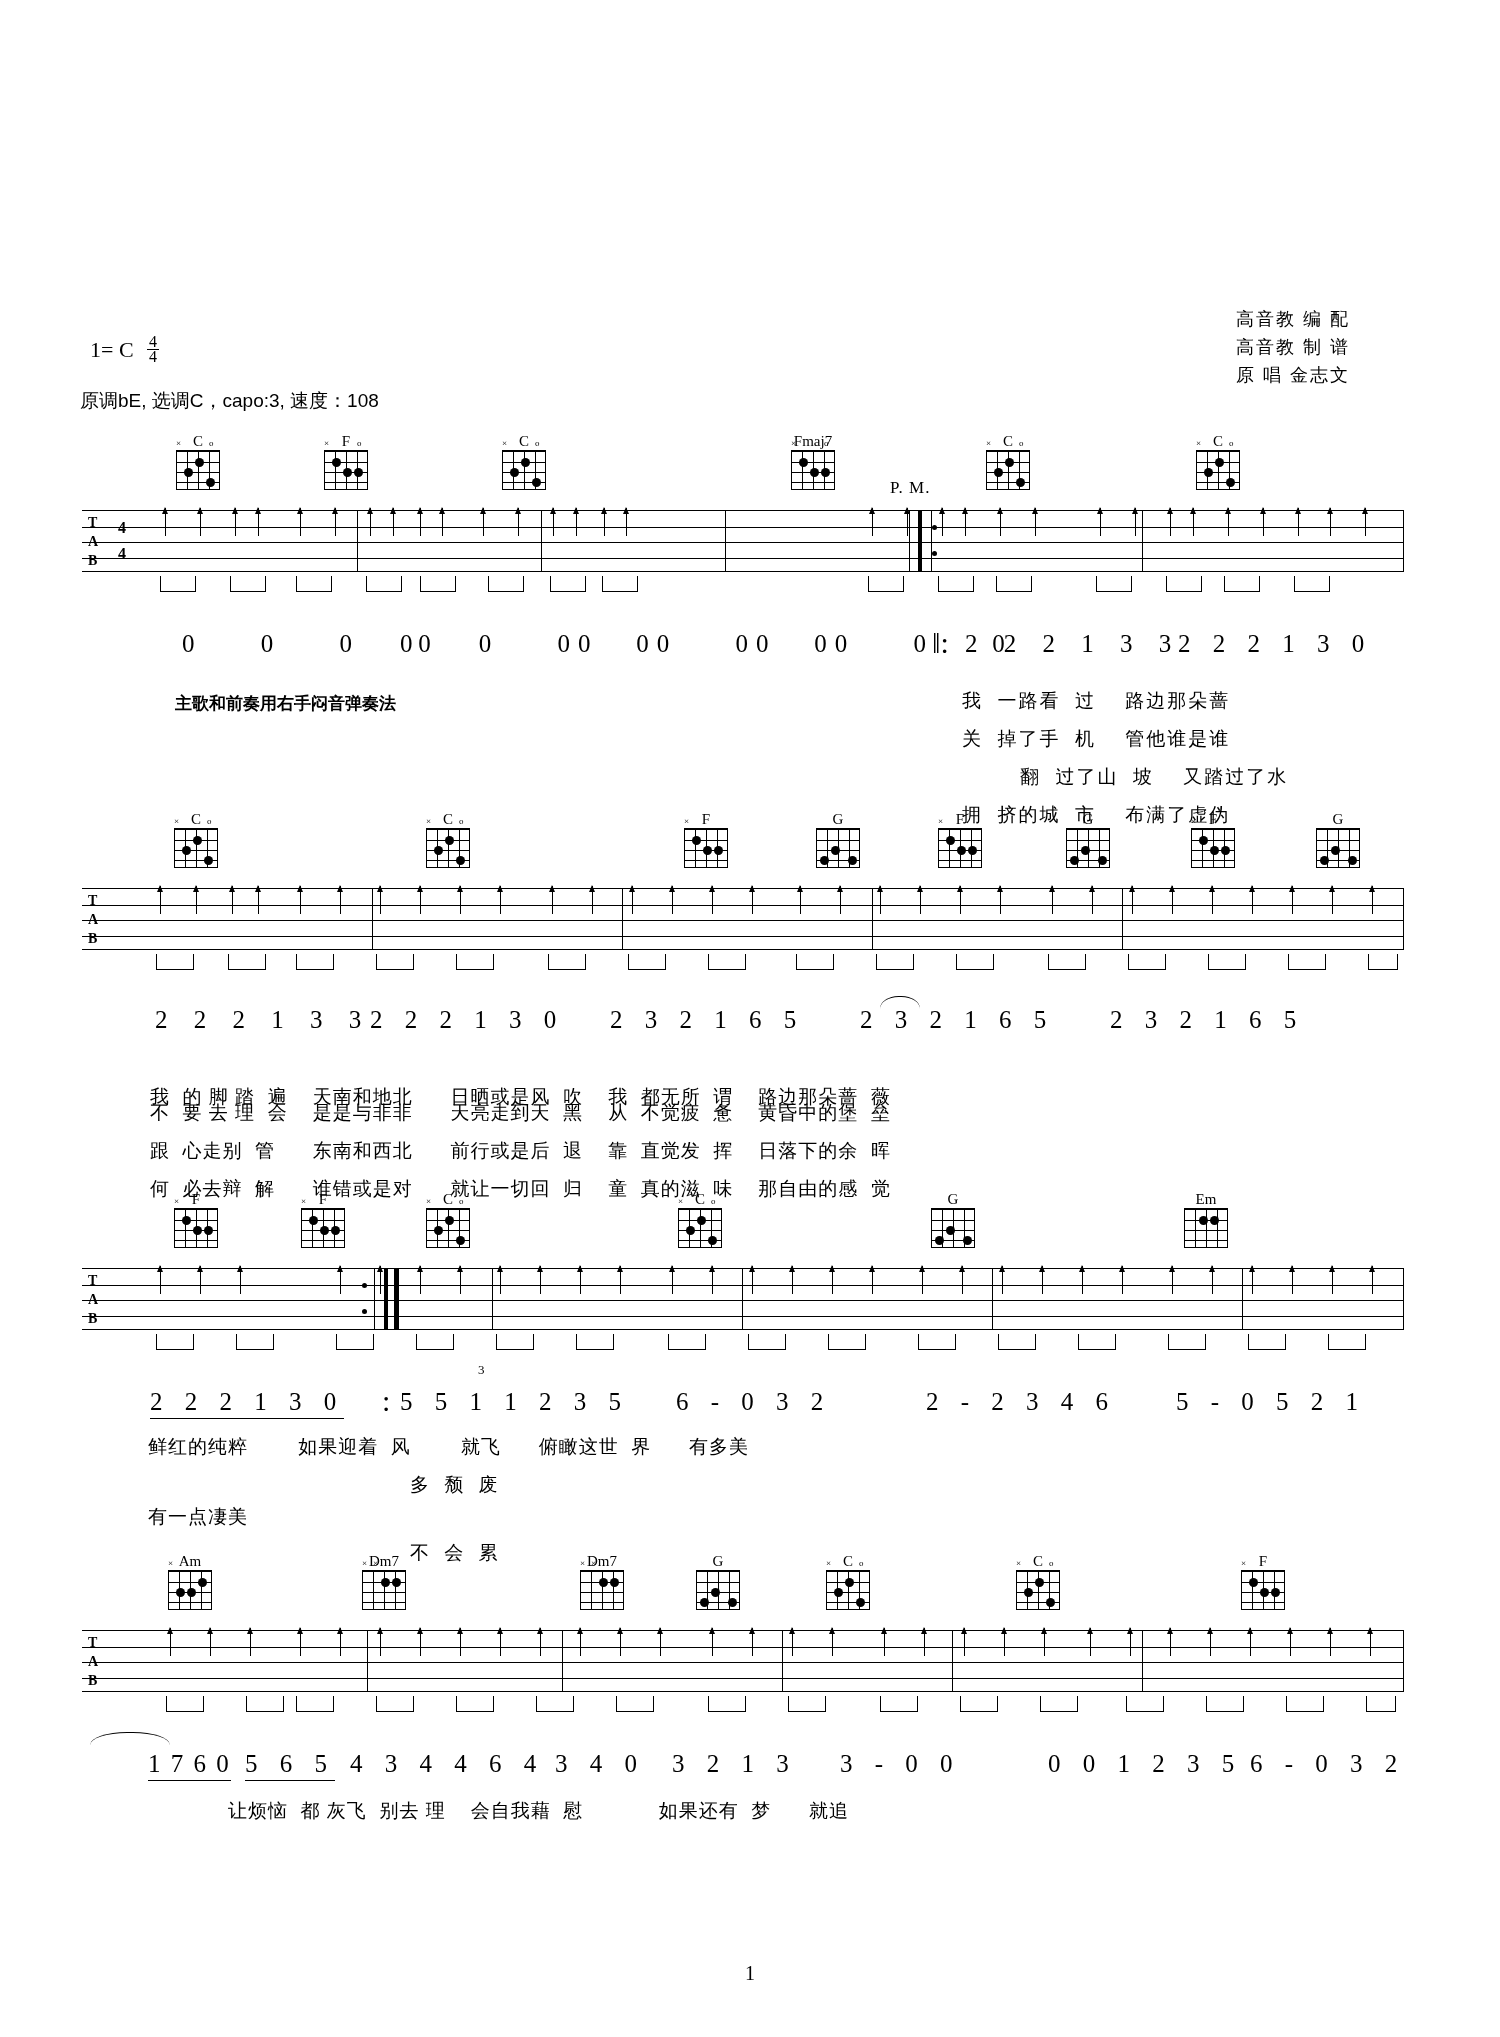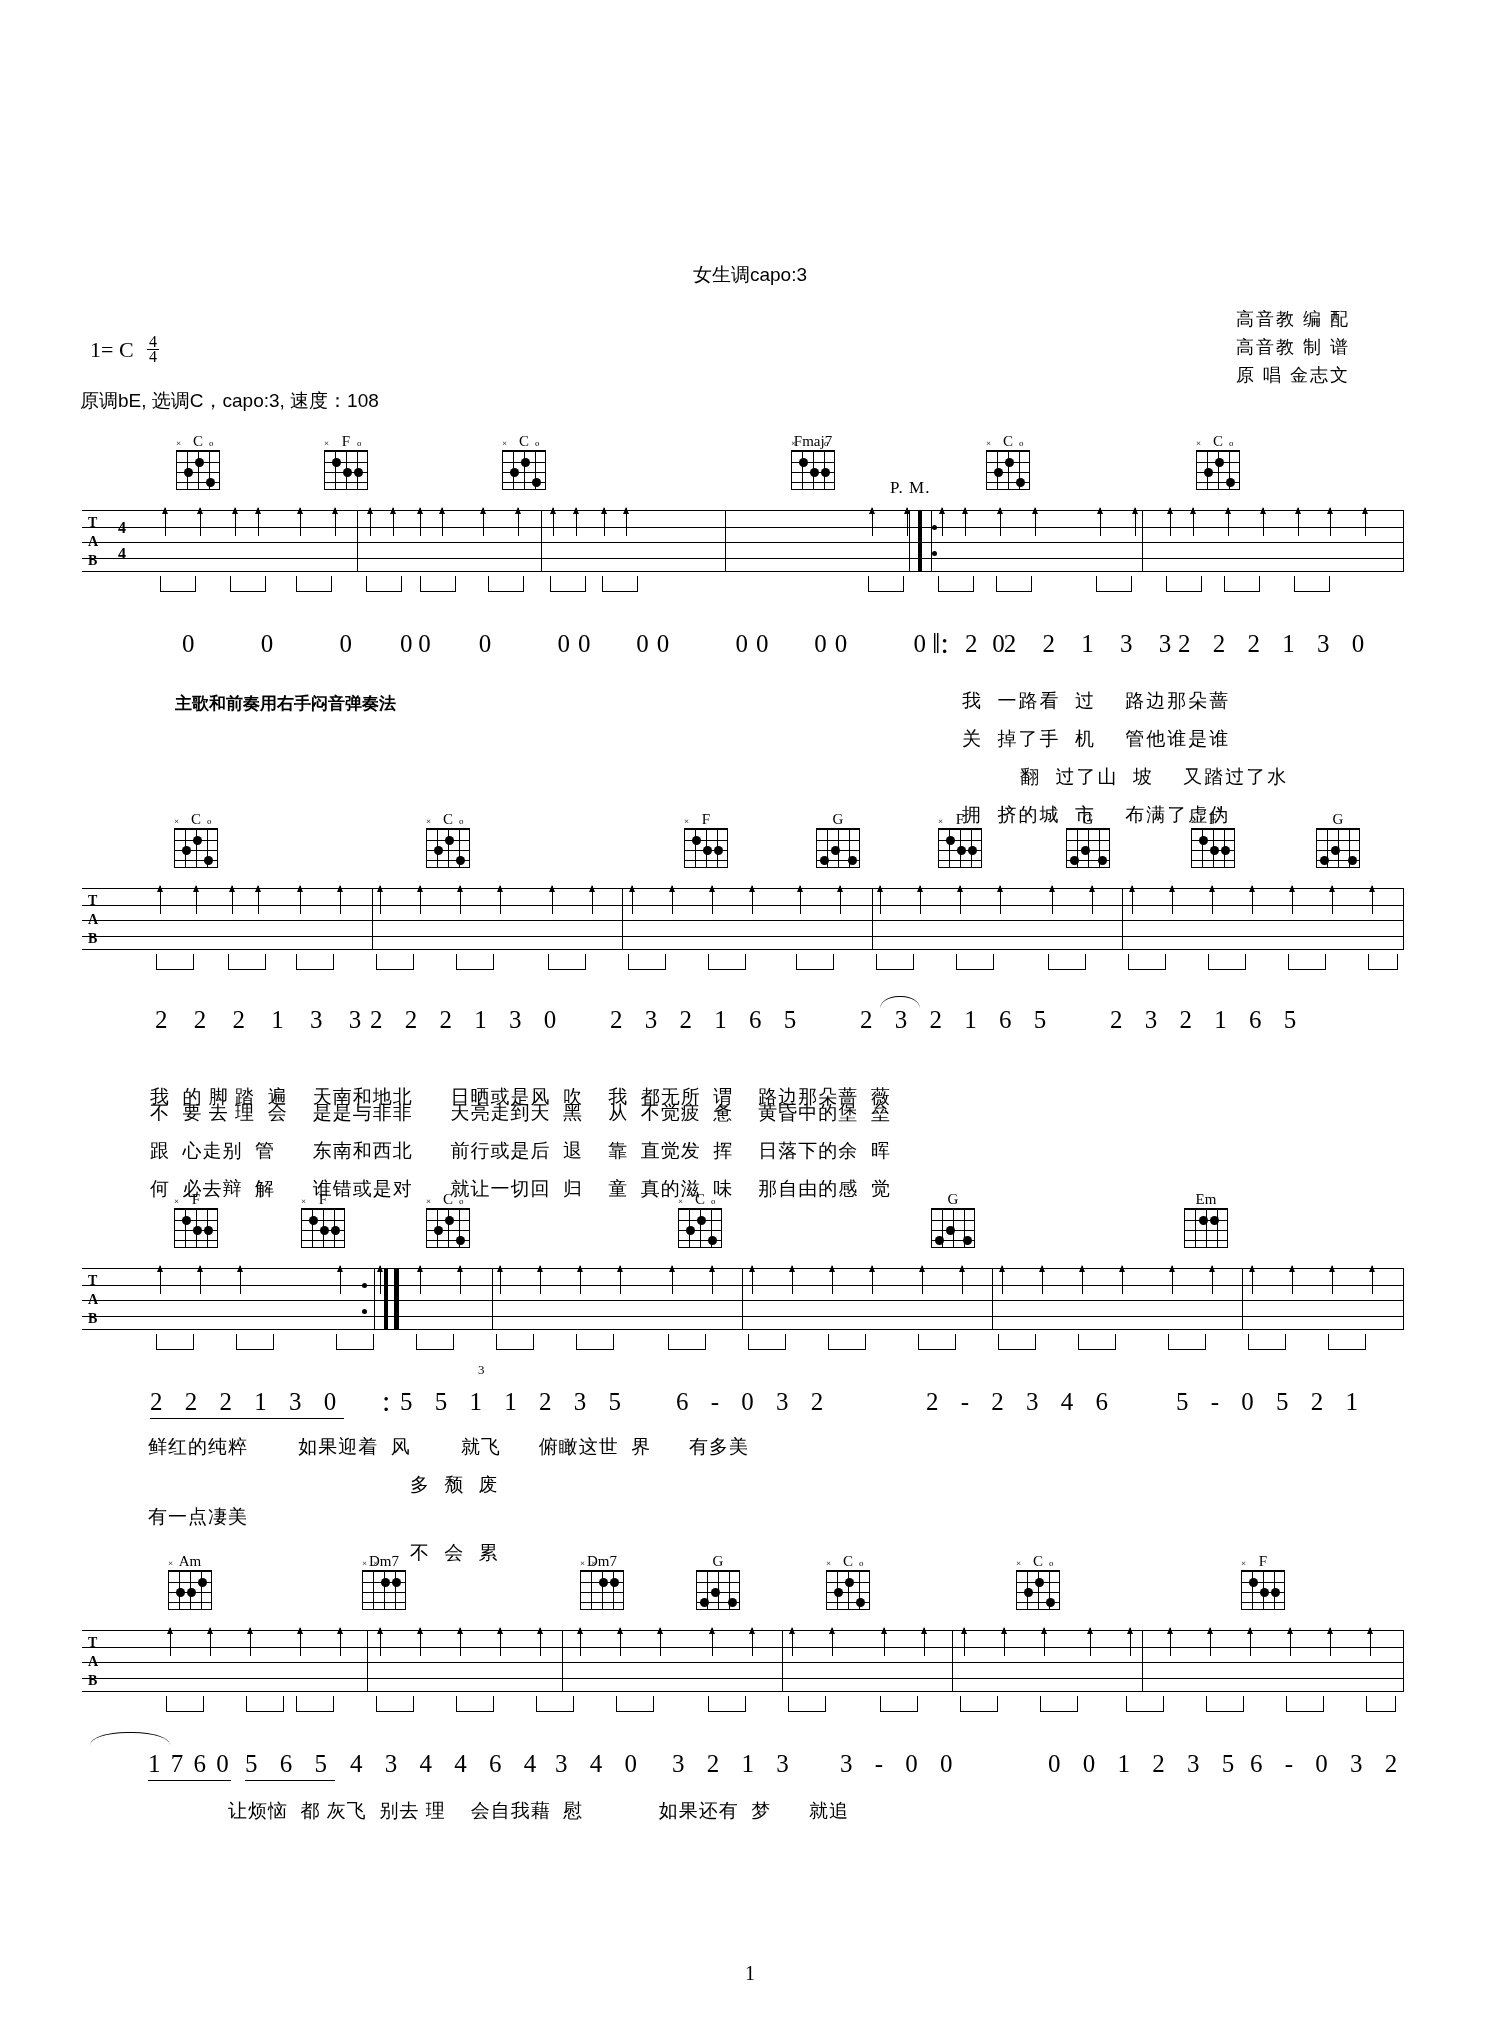--- a/index.html
+++ b/index.html
@@ -53,21 +53,20 @@
   .annot{position:absolute;font-size:17px;font-family:"Liberation Sans",sans-serif;font-weight:700;}
   .repeat{position:absolute;font-size:30px;line-height:30px;font-family:"Liberation Serif",serif;}
   .tie{position:absolute;border:1.4px solid #000;border-bottom:none;border-left:none;border-right:none;border-radius:50%/14px 14px 0 0;height:12px;}
   .trip{position:absolute;font-size:13px;}
 </style>
 </head>
 <body>
 
 <div class="page">
 
-  <div class="keyline b">女生调capo:3</div>
 
   <div class="credits">
     <div>高音教 编 配</div>
     <div>高音教 制 谱</div>
     <div>原 唱 金志文</div>
   </div>
 
   <div class="keysig">
     <span>1=</span>
     <span>C</span>

